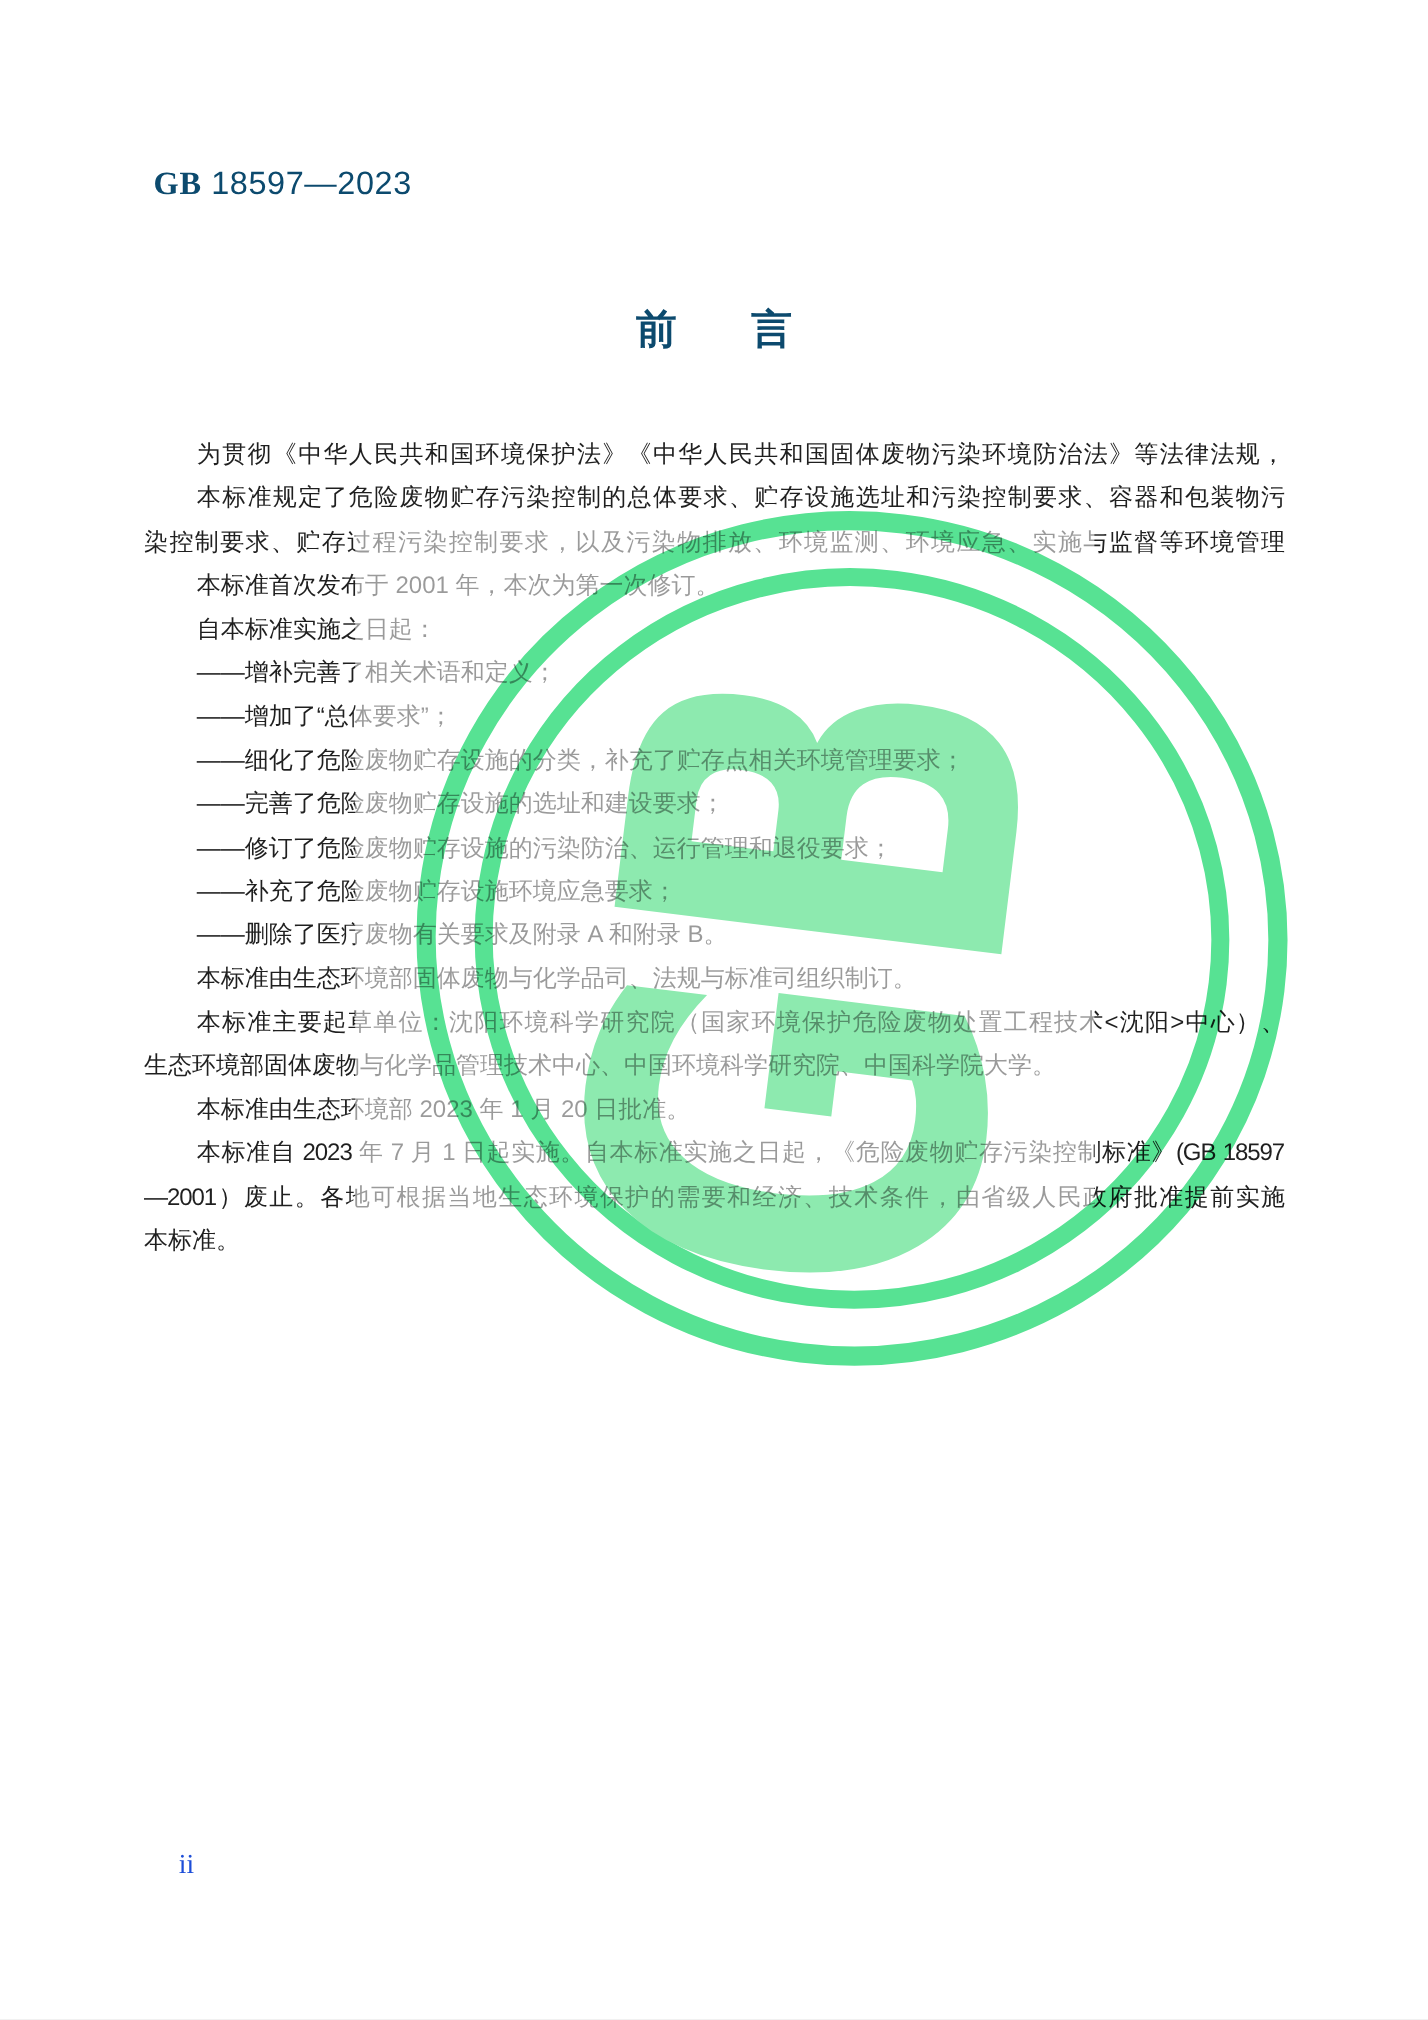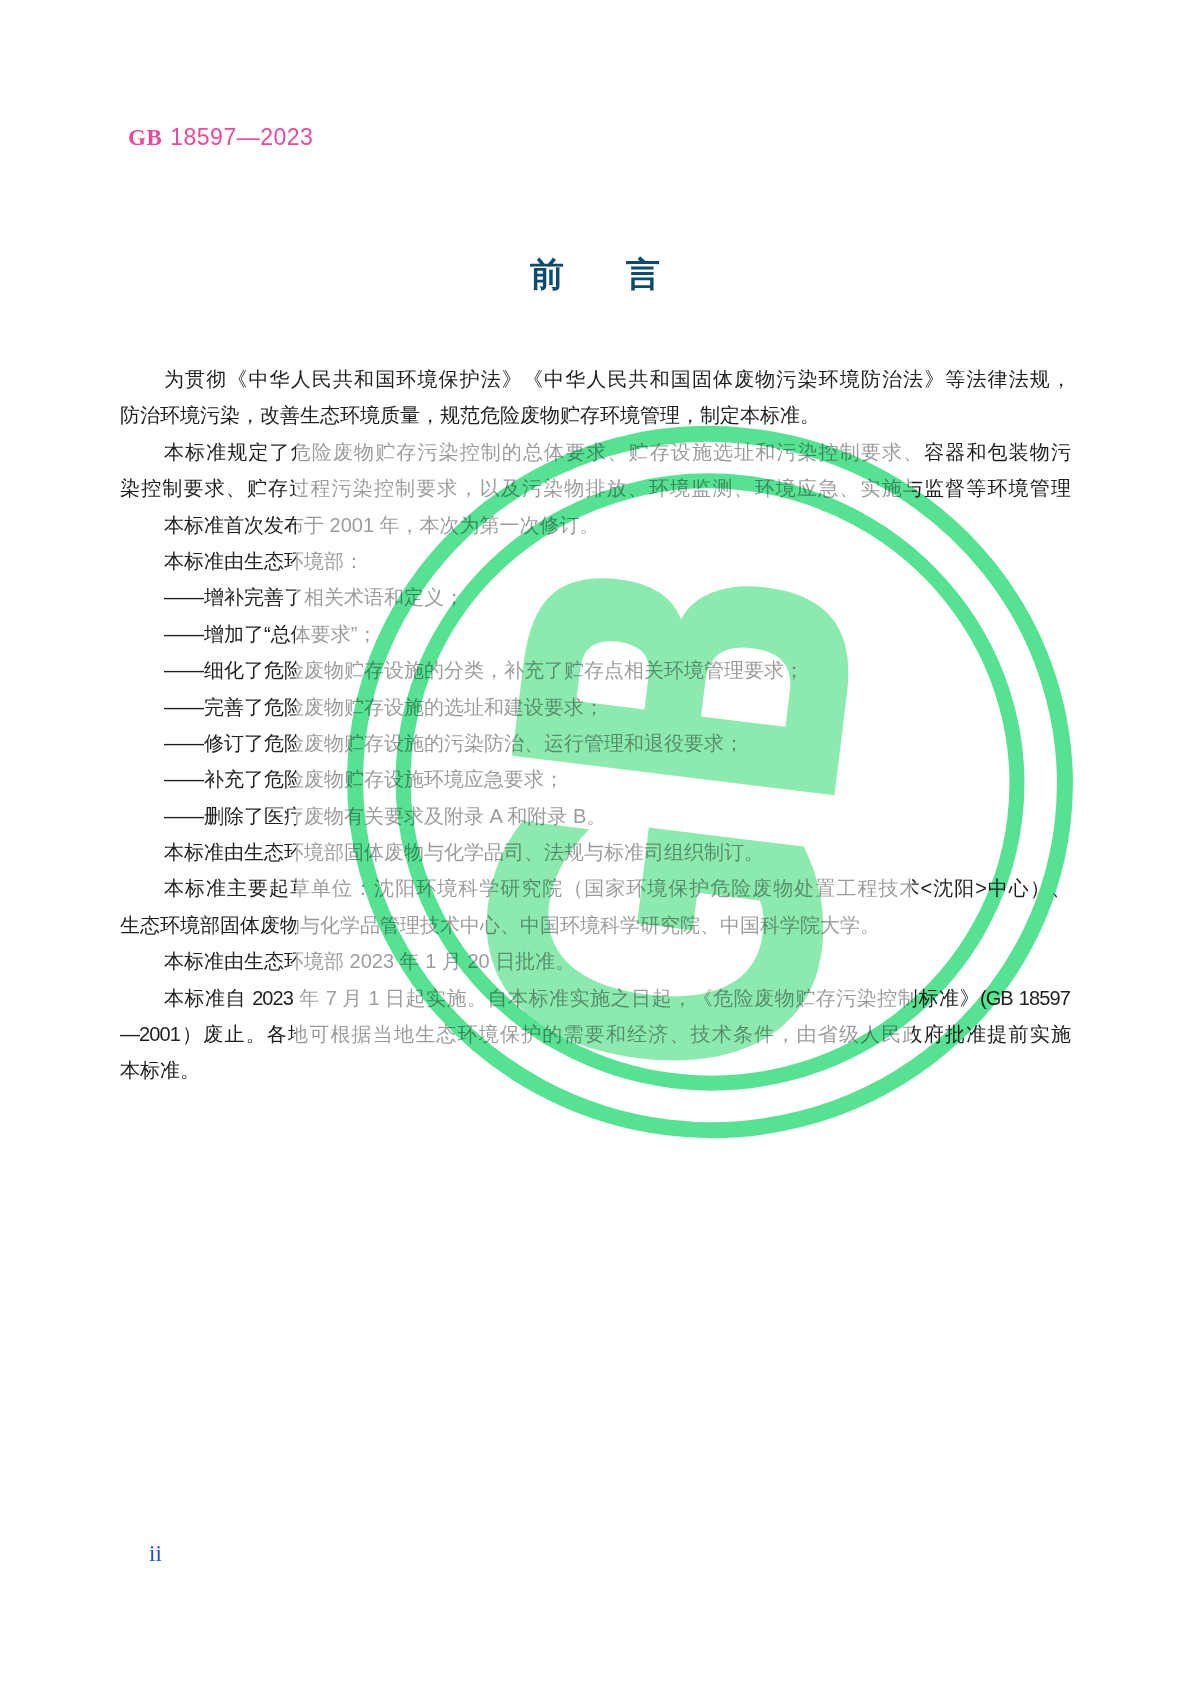--- a/index.html
+++ b/index.html
@@ -2,22 +2,22 @@
 <html><head>
 <meta charset="utf-8">
 <style>
   html,body { margin:0; padding:0; background:#e8e8e8; }
   .page {
     position:relative; width:1190px; height:1683px; margin:0 auto;
     background:#ffffff; overflow:hidden;
     font-family:"Liberation Sans", sans-serif; color:#1c1c1c;
   }
   .doc-header {
-    position:absolute; left:128px; top:124px;
-    font-size:23px; letter-spacing:0.5px; color:#ec4899;
+    position:absolute; left:128px; top:138px;
+    font-size:27px; letter-spacing:0.5px; color:#0c4a6e;
     white-space:nowrap;
   }
   .doc-header .gb-code {
     font-family:"Liberation Serif", serif; font-weight:bold; margin-right:8px;
   }
   .doc-title {
     position:absolute; left:0; top:252px; width:100%;
     text-align:center; font-size:34px; font-weight:bold; color:#0c4a6e;
     white-space:nowrap;
   }
@@ -52,25 +52,24 @@
   <div class="doc-header">
     <span class="gb-code">GB</span><span>18597—2023</span>
   </div>
 
   <div class="doc-title">
     <span>前</span><span class="title-gap"></span><span>言</span>
   </div>
 
   <div class="body-text" id="body-text">
       <div class="ln ind full">为贯彻《中华人民共和国环境保护法》《中华人民共和国固体废物污染环境防治法》等法律法规，</div>
-      <div class="ln">防治环境污染，改善生态环境质量，规范危险废物贮存环境管理，制定本标准。</div>
       <div class="ln ind full">本标准规定了危险废物贮存污染控制的总体要求、贮存设施选址和污染控制要求、容器和包装物污</div>
       <div class="ln full">染控制要求、贮存过程污染控制要求，以及污染物排放、环境监测、环境应急、实施与监督等环境管理</div>
       <div class="ln ind">本标准首次发布于 2001 年，本次为第一次修订。</div>
-      <div class="ln ind">本标准由生态环境部：</div>
+      <div class="ln ind">自本标准实施之日起：</div>
       <div class="ln ind">——增补完善了相关术语和定义；</div>
       <div class="ln ind">——增加了“总体要求”；</div>
       <div class="ln ind">——细化了危险废物贮存设施的分类，补充了贮存点相关环境管理要求；</div>
       <div class="ln ind">——完善了危险废物贮存设施的选址和建设要求；</div>
       <div class="ln ind">——修订了危险废物贮存设施的污染防治、运行管理和退役要求；</div>
       <div class="ln ind">——补充了危险废物贮存设施环境应急要求；</div>
       <div class="ln ind">——删除了医疗废物有关要求及附录 A 和附录 B。</div>
       <div class="ln ind">本标准由生态环境部固体废物与化学品司、法规与标准司组织制订。</div>
       <div class="ln ind full">本标准主要起草单位：沈阳环境科学研究院（国家环境保护危险废物处置工程技术&lt;沈阳&gt;中心）、</div>
       <div class="ln">生态环境部固体废物与化学品管理技术中心、中国环境科学研究院、中国科学院大学。</div>

